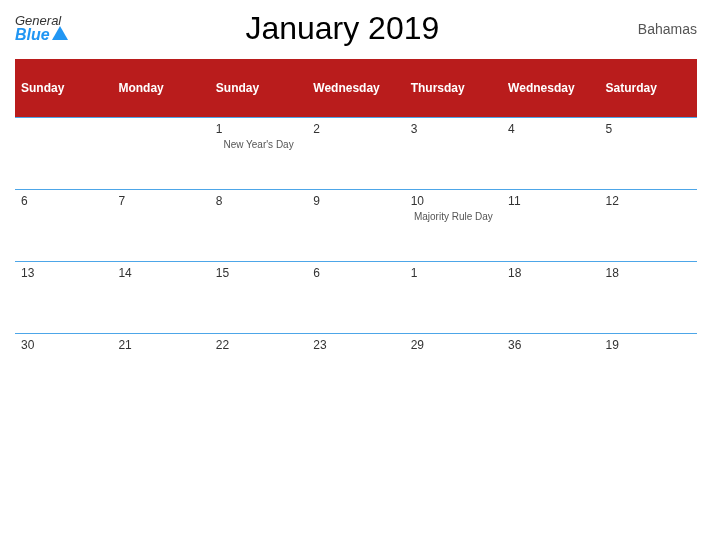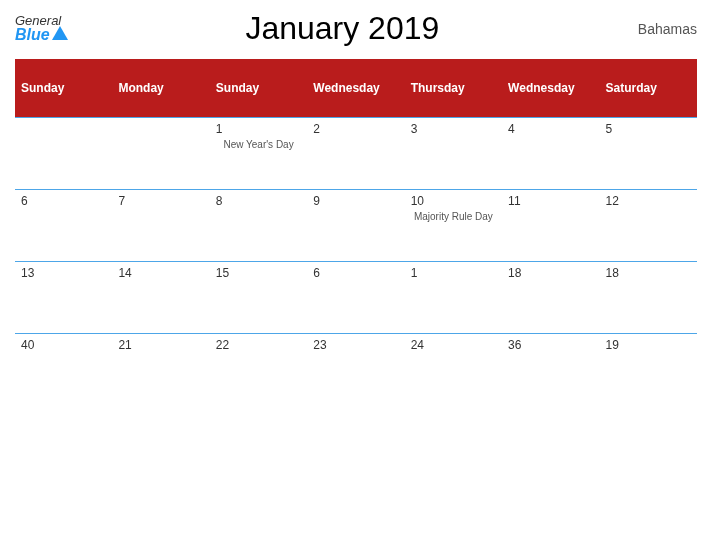--- a/index.html
+++ b/index.html
@@ -200,33 +200,33 @@
           </td>
           <td>
             <span class="day-number">18</span>
           </td>
           <td>
             <span class="day-number">18</span>
           </td>
         </tr>
         <tr>
           <td>
-            <span class="day-number">40</span>
+            <span class="day-number">30</span>
           </td>
           <td>
             <span class="day-number">21</span>
           </td>
           <td>
             <span class="day-number">22</span>
           </td>
           <td>
             <span class="day-number">23</span>
           </td>
           <td>
-            <span class="day-number">24</span>
+            <span class="day-number">29</span>
           </td>
           <td>
             <span class="day-number">36</span>
           </td>
           <td>
             <span class="day-number">19</span>
           </td>
         </tr>
       </tbody>
   </table>

